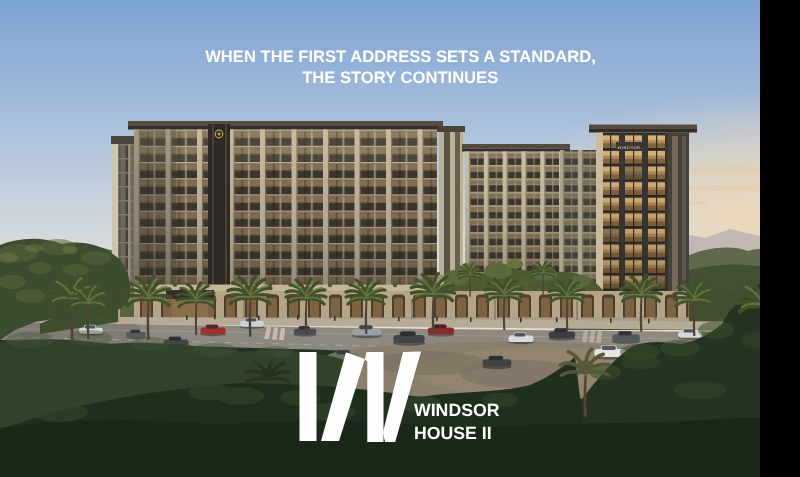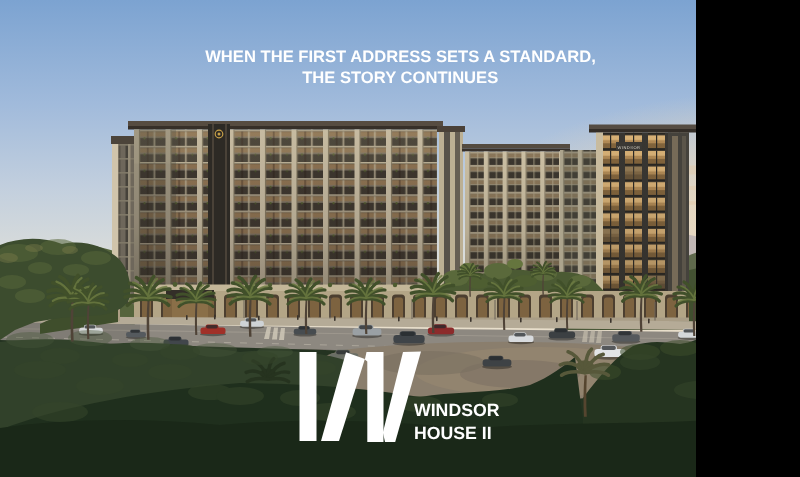--- a/index.html
+++ b/index.html
@@ -1,16 +1,16 @@
 <!DOCTYPE html>
 <html><head>
 <meta charset="utf-8">
 <style>
   html,body{margin:0;padding:0;background:#000;}
-  .wrap{width:696px;height:477px;overflow:hidden;position:relative;font-family:"Liberation Sans", sans-serif;text-align:right;}
+  .wrap{width:760px;height:477px;overflow:hidden;position:relative;font-family:"Liberation Sans", sans-serif;text-align:right;}
   svg{display:block;}
 </style>
 </head>
 <body>
 <div class="wrap">
 <svg width="800" height="477" viewBox="0 0 800 477" xmlns="http://www.w3.org/2000/svg" text-rendering="geometricPrecision">
 <defs>
   <linearGradient id="sky" x1="0" y1="0" x2="0" y2="1">
     <stop offset="0" stop-color="#7ca3d1"></stop>
     <stop offset="0.3" stop-color="#a0badb"></stop>

